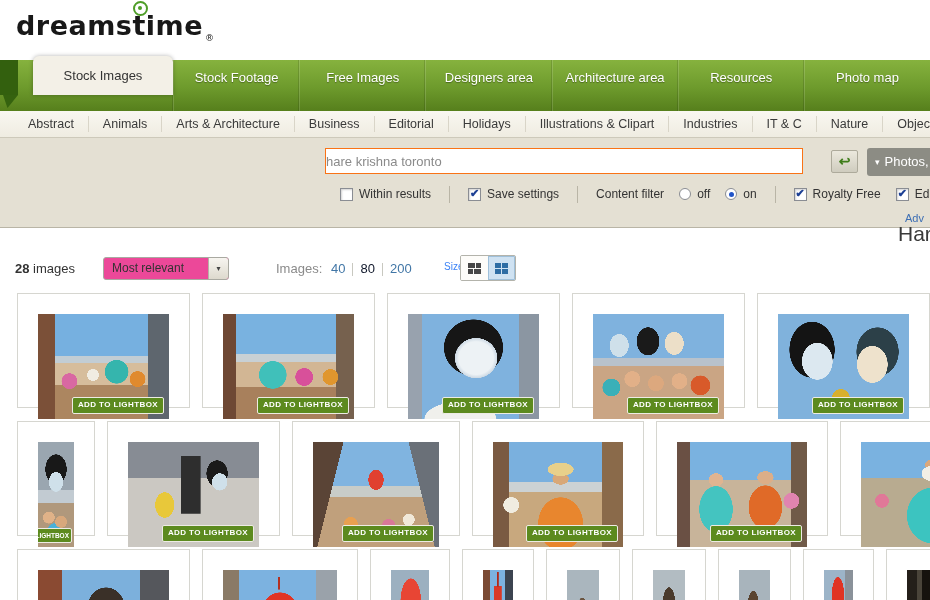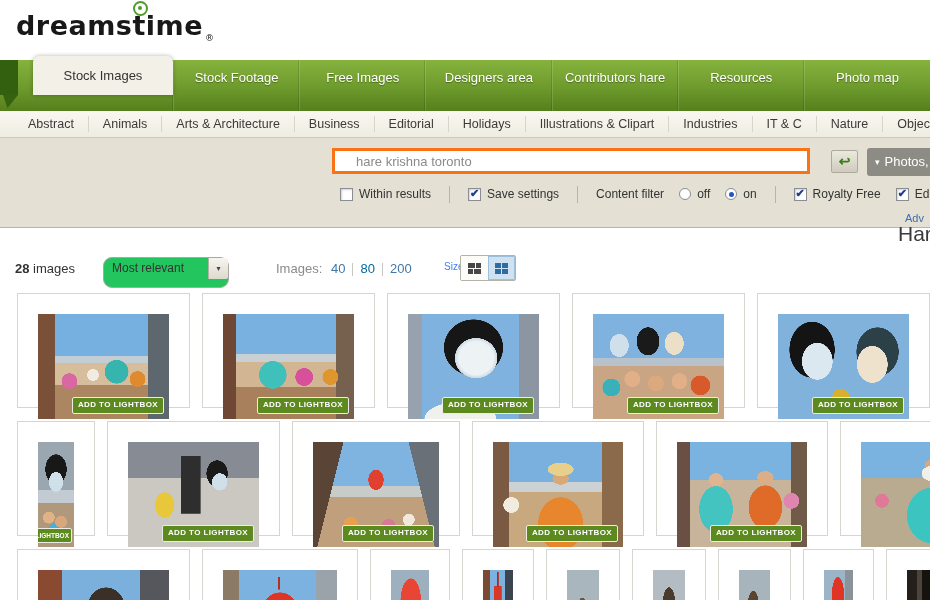--- a/index.html
+++ b/index.html
@@ -31,23 +31,23 @@
            box-shadow:0 0 4px rgba(0,0,0,.3);border-left:none;position:relative;z-index:3}
 
   
   .catbar{height:26px;display:flex;align-items:center;padding-left:14px;
           background:linear-gradient(180deg,#f9f7f1,#efece1);border-bottom:1px solid #cdc9ba}
   .cat{font-size:12.5px;color:#3a3a3a;padding:0 14px;line-height:16px;cursor:pointer;white-space:nowrap}
   .cat + .cat{border-left:1px solid #d9d5c8}
 
   
   .panel{height:89px;background:#e4e0d3;border-bottom:1px solid #b9b5a6;position:relative}
-  .search-input{position:absolute;left:332px;top:10px;width:478px;height:26px;box-sizing:border-box;
-        border:3px solid #f97316;background:#fff;font-family:"Liberation Sans",sans-serif;
-        font-size:13px;color:#8a8a8a;padding:0 21px;outline:none}
+  .search-input{position:absolute;left:325px;top:10px;width:478px;height:26px;box-sizing:border-box;
+        border:1px solid #f97316;background:#fff;font-family:"Liberation Sans",sans-serif;
+        font-size:13px;color:#8a8a8a;padding:0 0;outline:none}
   .go-btn{position:absolute;left:831px;top:12px;width:27px;height:23px;
         background:linear-gradient(180deg,#ebe8dd,#cfccbe);border:1px solid #adaa9b;border-radius:2px;
         font-size:14px;line-height:19px;color:#3f7d1a;font-weight:700;cursor:pointer;padding:0}
   .type-dd{position:absolute;left:867px;top:10px;width:80px;height:28px;background:#8c8c84;
         border-radius:3px 0 0 3px;color:#fff;font-size:13px;line-height:28px;padding-left:8px;
         cursor:pointer;box-sizing:border-box}
   .type-dd .chev{font-size:9px;margin-right:5px;vertical-align:1px}
   .filter-row{position:absolute;left:340px;top:47px;display:flex;align-items:center;gap:15px;height:18px}
   .fitem{display:flex;align-items:center;gap:6px;font-size:12px;color:#333;cursor:pointer;white-space:nowrap}
   .flabel{font-size:12px;color:#333}
@@ -59,30 +59,30 @@
   .rd.sel::after{content:"";position:absolute;left:2.5px;top:2.5px;width:5px;height:5px;border-radius:50%;background:#2255c8}
   .fdiv{width:1px;height:17px;background:#b9b5a6;margin:0 3px}
   .adv-link{position:absolute;left:905px;top:74px;font-size:11px;color:#3d6fb4;cursor:pointer;text-decoration:none}
 
   
   .page-heading{position:absolute;left:898px;top:222px;font-size:21px;font-weight:400;color:#3a3a3a;white-space:nowrap}
 
   
   .rc{position:absolute;left:15px;top:261px;font-size:13px;color:#333}
   .rc b{font-weight:700}
-  .sort-dd{position:absolute;left:103px;top:257px;width:126px;height:31px;background:#22c55e;
-        border:1px solid #a9a9a1;border-radius:9px;box-sizing:border-box;cursor:pointer}
+  .sort-dd{position:absolute;left:103px;top:257px;width:126px;height:23px;background:#ec4899;
+        border:1px solid #a9a9a1;border-radius:3px;box-sizing:border-box;cursor:pointer}
   .sort-dd .txt{font-size:12px;color:#333;line-height:21px;padding-left:8px;display:block}
   .sort-dd .btn{position:absolute;right:0;top:0;width:19px;height:21px;border-left:1px solid #b5b2a5;
         background:linear-gradient(180deg,#f7f5f0,#ddd9cd);border-radius:0 2px 2px 0;
         text-align:center;font-size:8px;line-height:21px;color:#444}
   .pp-label{position:absolute;left:276px;top:261px;font-size:13px;color:#8a8a8a}
   .per-page{position:absolute;left:331px;top:261px;display:flex;align-items:flex-end;gap:7px;font-size:13px}
   .pp{color:#4176a6;cursor:pointer;text-decoration:none}
-  .pp.cur{color:#0369a1;cursor:default}
+  .pp.cur{color:#0f172a;cursor:default}
   .ppdiv{width:1px;height:13px;background:#c8c8c0}
   .size-label{position:absolute;left:444px;top:261px;font-size:10px;color:#3b82f6}
   .size-btns{position:absolute;left:460px;top:255px;display:flex;border:1px solid #b3b3ab;border-radius:2px;overflow:hidden}
   .size-btn{width:27px;height:24px;background:#fdfcf9;border:none;cursor:pointer;padding:0;
         display:flex;align-items:center;justify-content:center}
   .size-btn.sel{background:#cfe2f2;box-shadow:inset 0 0 0 1px #9fc0da}
   .gicon{width:13px;height:11px;display:block}
   .g1{background:
       linear-gradient(#474747,#474747) 0 0/7px 5px no-repeat,
       linear-gradient(#474747,#474747) 8px 0/5px 5px no-repeat,
@@ -241,21 +241,21 @@
   <div class="logo"><span>dreamstime</span><span class="spiral"></span><span class="reg">®</span></div>
 </div>
 
 <div class="navbar">
   <div class="nav-cap"></div>
   <div class="nav-tabs" id="nav-tabs">
       <div class="nav-tab active"><span>Stock Images</span></div>
       <div class="nav-tab"><span>Stock Footage</span></div>
       <div class="nav-tab"><span>Free Images</span></div>
       <div class="nav-tab"><span>Designers area</span></div>
-      <div class="nav-tab"><span>Contributors hare</span></div>
+      <div class="nav-tab"><span>Architecture area</span></div>
       <div class="nav-tab"><span>Resources</span></div>
       <div class="nav-tab"><span>Photo map</span></div>
     </div>
   <div class="nav-notch"></div>
 </div>
 
 <div class="catbar" id="cat-items">
     <div class="cat">Abstract</div>
     <div class="cat">Animals</div>
     <div class="cat">Arts &amp; Architecture</div>

